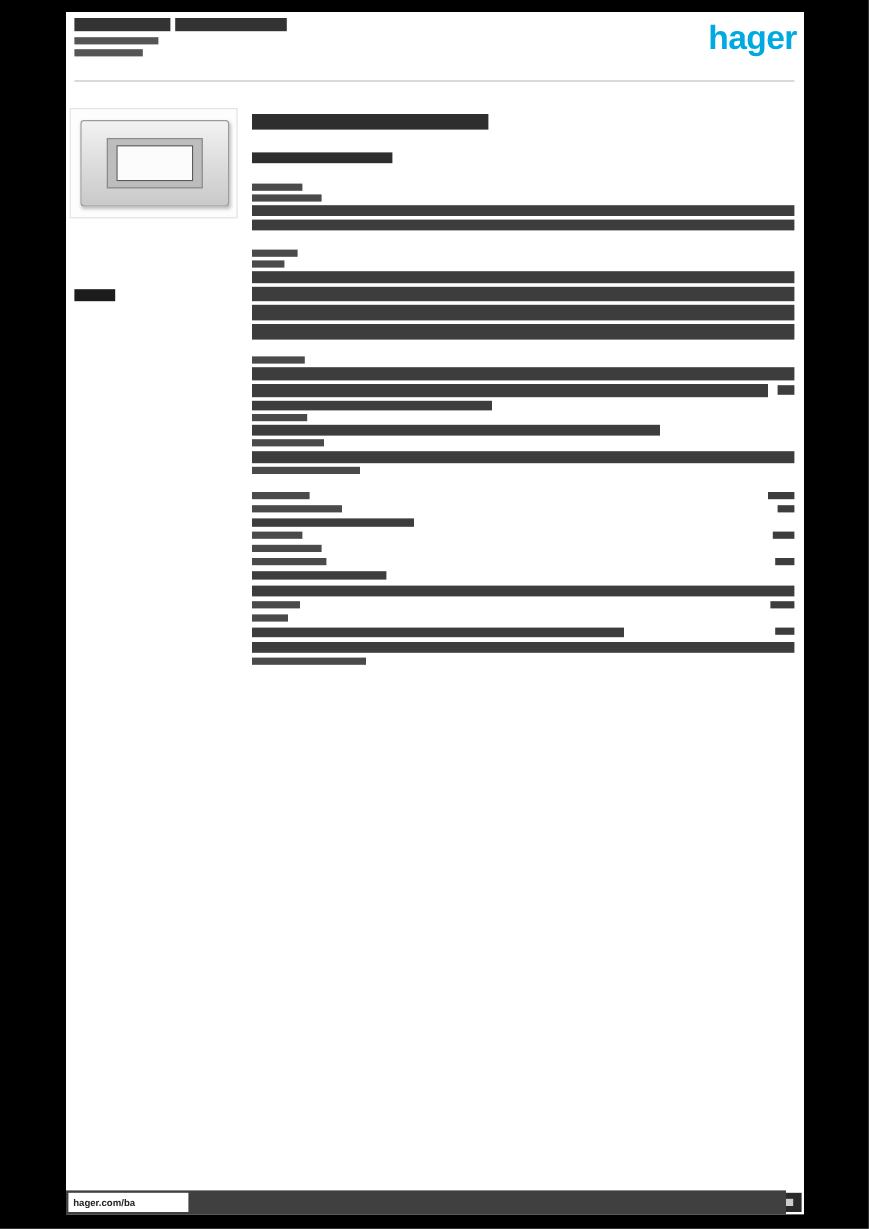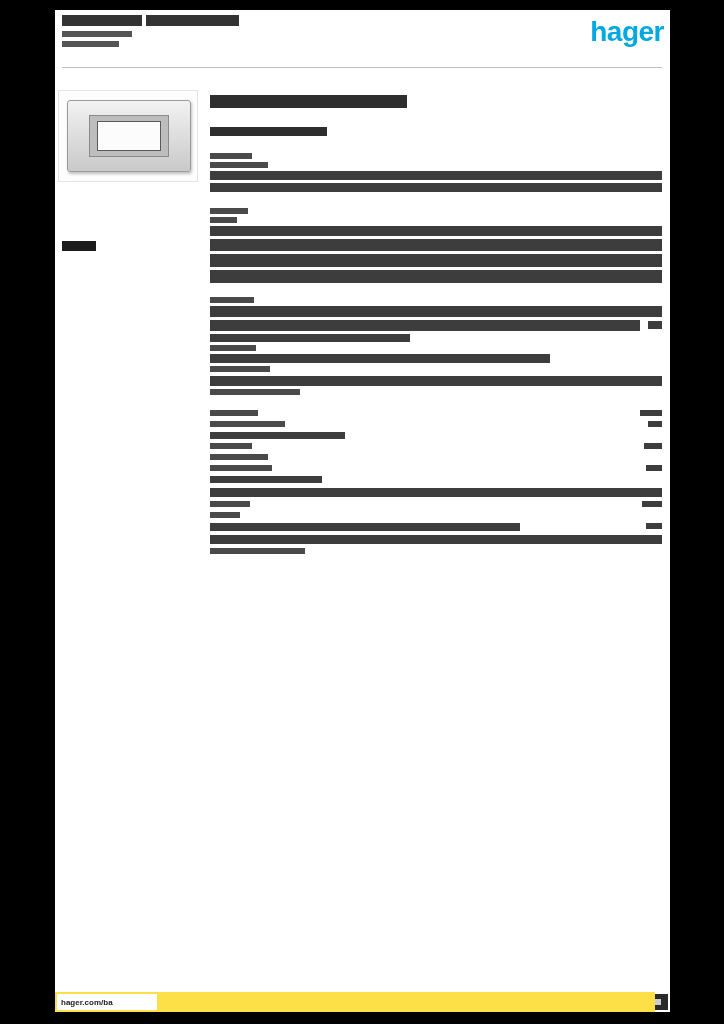--- a/index.html
+++ b/index.html
@@ -38,21 +38,21 @@
   .plate-ring{
     position:absolute;left:21px;top:14px;width:78px;height:40px;
     background:#bdbdbd;border:1px solid #8a8a8a;
   }
   .plate-opening{
     position:absolute;left:7px;top:5px;width:62px;height:28px;
     background:#fcfcfc;border:1px solid #5a5a5a;
   }
   .footer{
     position:absolute;left:0;bottom:0;
-    width:600px;height:20px;background:#fde047;
+    width:600px;height:20px;background:#404040;
   }
   .site-box{
     position:absolute;left:2px;top:2px;width:100px;height:16px;
     background:#ffffff;display:flex;align-items:center;
     padding-left:4px;box-sizing:border-box;
   }
   .site-box span{font-size:8px;color:#222222;font-weight:bold;}
 </style>
 </head>
 <body>

